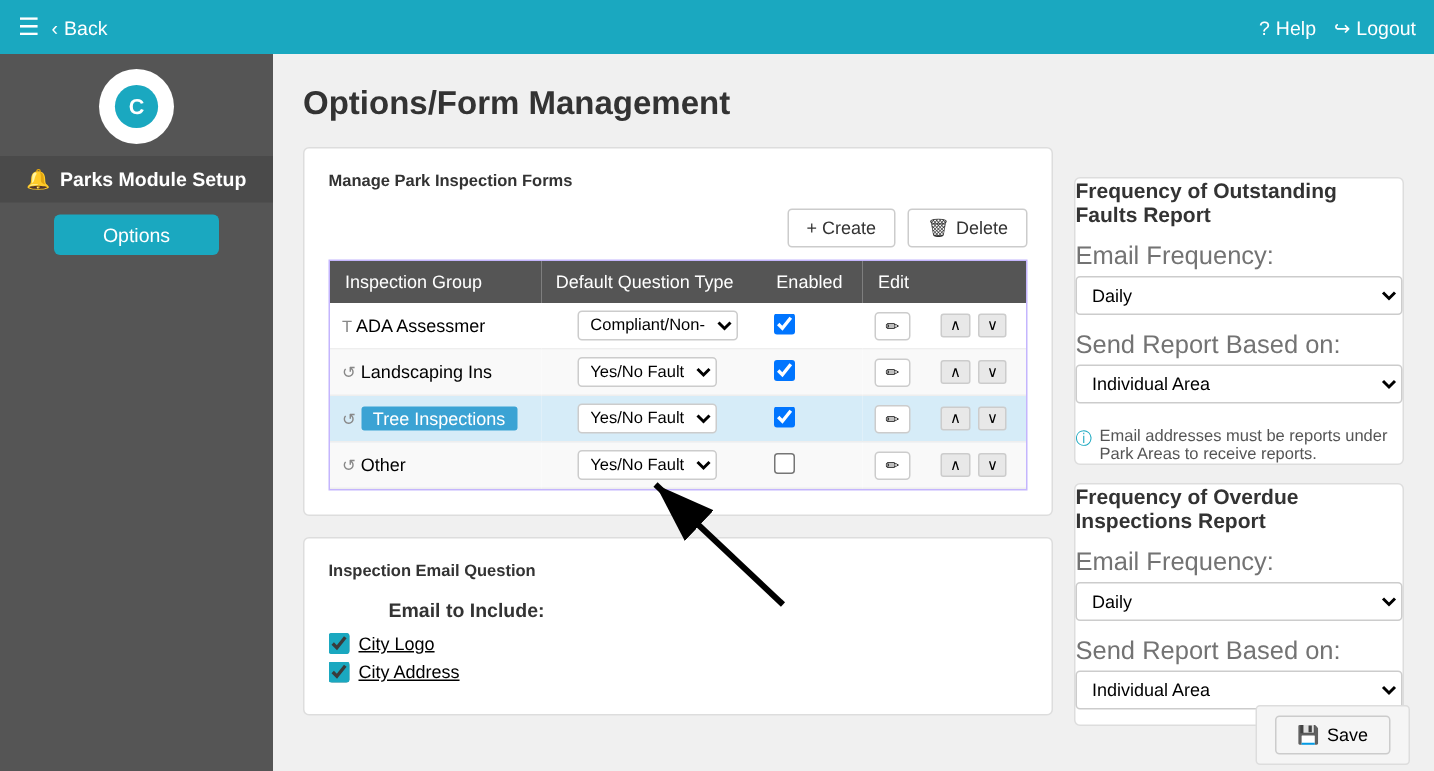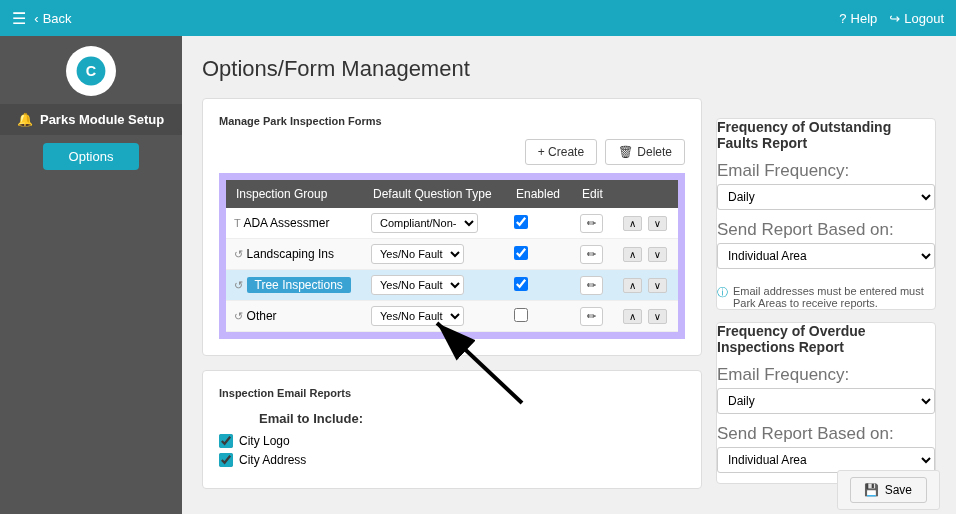--- a/index.html
+++ b/index.html
@@ -55,40 +55,40 @@
       gap: 6px;
       padding: 8px 10px;
       width: 100%;
       justify-content: center;
       background: #4a4a4a;
       margin-bottom: 4px;
     }
     .sidebar-nav-item {
       background: #1aa8c0;
       color: white;
-      width: 96px;
+      width: 110px;
       text-align: center;
       padding: 6px 10px;
       border-radius: 4px;
       font-size: 13px;
       cursor: pointer;
       margin-top: 4px;
     }
 
     
     .main-content {
       flex: 1;
       padding: 20px;
       overflow-y: auto;
       background: #f0f0f0;
       position: relative;
     }
     .page-title {
       font-size: 22px;
-      font-weight: normal;
+      font-weight: bold;
       color: #333;
       margin-bottom: 16px;
     }
 
     
     .card {
       background: white;
       border: 1px solid #ddd;
       border-radius: 4px;
       padding: 16px;
@@ -117,40 +117,41 @@
       display: flex;
       align-items: center;
       gap: 4px;
       background: white;
       color: #333;
     }
     .btn-create { background: white; color: #333; }
     .btn-delete { background: white; color: #333; }
 
     .table-wrapper {
-      border: 7px solid #c4b5fd;
+      border: 1px solid #c4b5fd;
       max-height: 190px;
       overflow-y: auto;
       overflow-x: hidden;
     }
     table { width: 100%; border-collapse: collapse; }
     thead tr { background: #555; color: white; }
     thead th { padding: 7px 10px; text-align: left; font-size: 12px; font-weight: normal; }
     tbody tr { border-bottom: 1px solid #eee; }
     tbody tr:nth-child(even) { background: #f9f9f9; }
     tbody tr.highlighted { background: #d6ecf8; }
     tbody td { padding: 5px 8px; font-size: 12px; vertical-align: middle; }
     .row-icon { color: #888; font-size: 11px; }
 
     select.small-select {
       font-size: 11px;
       padding: 2px 4px;
       border: 1px solid #ccc;
       border-radius: 3px;
       background: white;
+      margin-left: 16px;
     }
     input[type="checkbox"] { width: 14px; height: 14px; cursor: pointer; }
     .edit-btn {
       background: white;
       border: 1px solid #ccc;
       border-radius: 3px;
       padding: 2px 6px;
       cursor: pointer;
       font-size: 11px;
     }
@@ -217,20 +218,21 @@
       color: #333;
       margin-bottom: 8px;
       padding-left: 40px;
     }
     .checkbox-row {
       display: flex;
       align-items: center;
       gap: 6px;
       margin-bottom: 5px;
       font-size: 12px;
+      text-decoration: underline;
     }
     .checkbox-row input[type="checkbox"] { accent-color: #1aa8c0; }
 
     
     .save-bar {
       position: absolute;
       bottom: 0;
       right: 0;
       background: #f5f5f5;
       border-top: 1px solid #ddd;
@@ -395,21 +397,21 @@
                     <button class="arrow-btn">∧</button>
                     <button class="arrow-btn">∨</button>
                   </td>
                 </tr>
               </tbody>
             </table>
           </div>
         </div>
 
         <div class="card">
-          <div class="card-title">Inspection Email Reports</div>
+          <div class="card-title">Inspection Email Question</div>
           <div class="section-subtitle">Email to Include:</div>
           <div class="checkbox-row">
             <input type="checkbox" checked="" style="accent-color: rgb(26, 168, 192);">
             <span>City Logo</span>
           </div>
           <div class="checkbox-row">
             <input type="checkbox" checked="" style="accent-color: rgb(26, 168, 192);">
             <span>City Address</span>
           </div>
         </div>
@@ -431,21 +433,21 @@
           <div class="form-label">Email Frequency:</div>
           <select class="form-select">
             <option>Daily</option>
           </select>
           <div class="form-label">Send Report Based on:</div>
           <select class="form-select">
             <option>Individual Area</option>
           </select>
           <div class="info-note">
             <span class="info-icon">ⓘ</span>
-            <span>Email addresses must be entered must Park Areas to receive reports.</span>
+            <span>Email addresses must be reports under Park Areas to receive reports.</span>
           </div>
         </div>
 
         <div class="right-card">
           <div class="right-card-title">Frequency of Overdue Inspections Report</div>
           <div class="form-label">Email Frequency:</div>
           <select class="form-select">
             <option>Daily</option>
           </select>
           <div class="form-label">Send Report Based on:</div>

